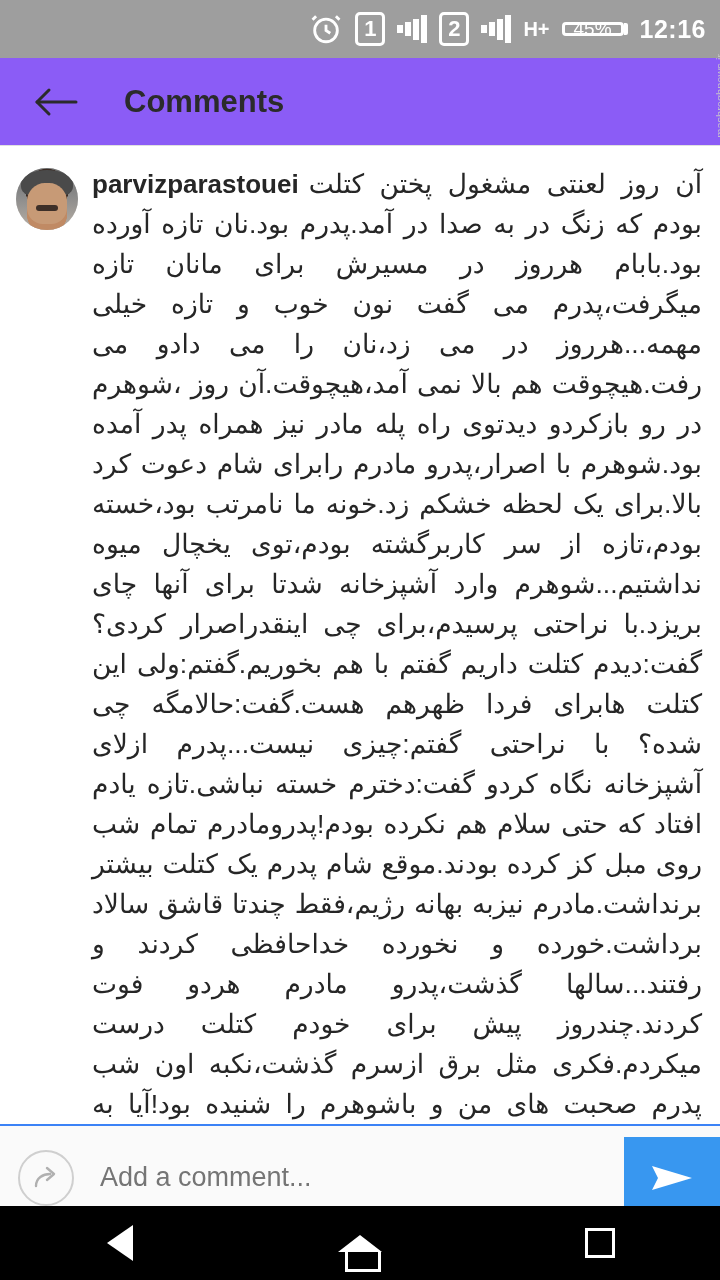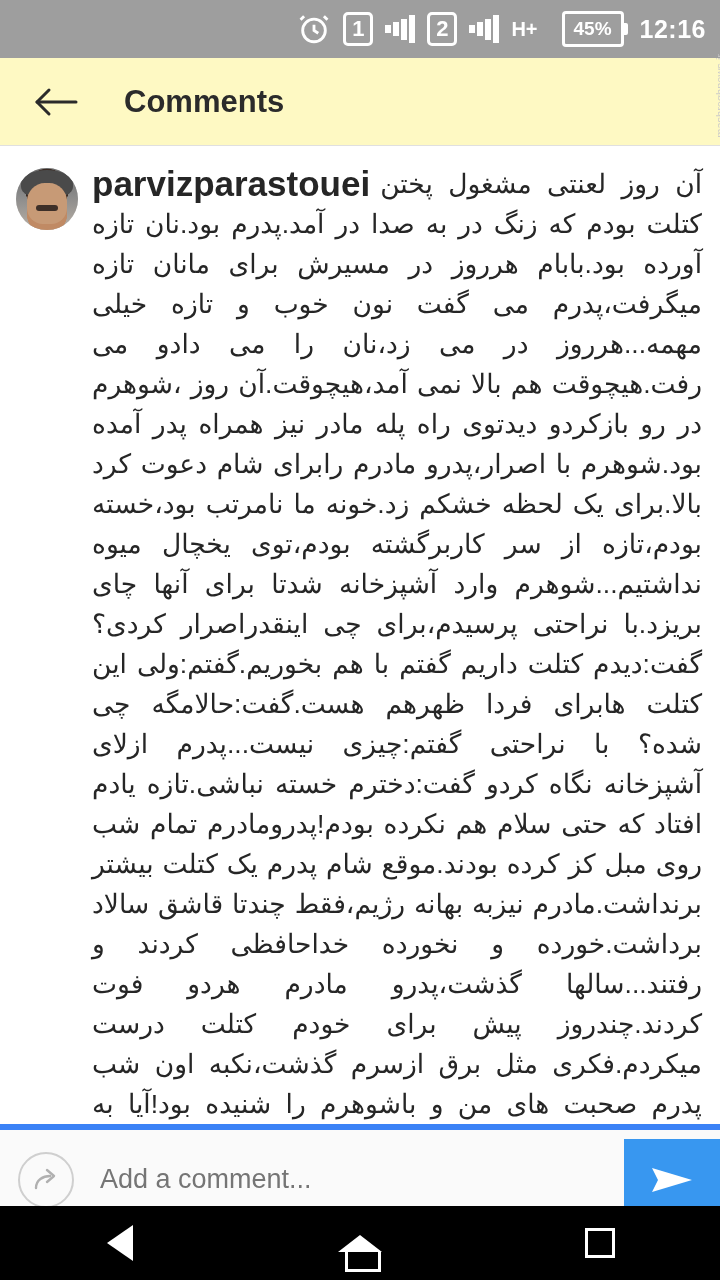--- a/index.html
+++ b/index.html
@@ -45,25 +45,25 @@
   .bars i { display: block; width: 6px; background: #ffffff; }
   .bars i:nth-child(1) { height: 8px; }
   .bars i:nth-child(2) { height: 14px; }
   .bars i:nth-child(3) { height: 21px; }
   .bars i:nth-child(4) { height: 28px; }
   .hplus { color: #ffffff; font-size: 20px; font-weight: bold; }
   .battery {
     display: flex; align-items: center;
   }
   .battery .shell {
-    width: 62px; height: 36px;
+    width: 62px; height: 14px;
     border: 3px solid #ffffff;
     border-radius: 4px;
     display: flex; align-items: center; justify-content: center;
-    color: #ffffff; font-size: 19px; font-weight: bold; margin-left: 12px;
+    color: #ffffff; font-size: 19px; font-weight: normal;
   }
   .battery .cap {
     width: 4px; height: 12px; background: #ffffff; border-radius: 0 2px 2px 0;
   }
   .clock {
     color: #ffffff; font-size: 25px; font-weight: bold; letter-spacing: .5px;
   }
   .watermark {
     position: absolute;
     right: 6px;
@@ -72,21 +72,21 @@
     font-size: 11px;
     transform: rotate(-90deg);
     transform-origin: right top;
     white-space: nowrap;
     opacity: .9;
   }
 
   
   .app-bar {
     height: 88px;
-    background: #fef9c3;
+    background: #8b5cf6;
     display: flex;
     align-items: center;
     padding-left: 28px;
     border-bottom: 1px solid #e0e0e0;
   }
   .back-btn {
     width: 56px; height: 56px;
     display: flex; align-items: center; justify-content: center;
     cursor: pointer;
   }
@@ -137,21 +137,21 @@
     background: #3d2f28; border-radius: 3px;
   }
   .comment-body {
     flex: 1 1 auto;
     padding-left: 14px;
     padding-right: 2px;
   }
   .username {
     direction: ltr;
     text-align: left;
-    font-size: 35px;
+    font-size: 26px;
     font-weight: bold;
     color: #262626;
     float: left;
     margin-right: 10px;
     line-height: 40px;
   }
   .comment-text {
     direction: rtl;
     text-align: justify;
     text-align-last: right;
@@ -161,21 +161,21 @@
     word-spacing: 1px;
   }
 
   
   .add-bar {
     position: absolute;
     left: 0; right: 0;
     top: 1124px;
     height: 105px;
     background: #fafafa;
-    border-top: 6px solid #3b82f6;
+    border-top: 2px solid #3b82f6;
     display: flex;
     align-items: center;
   }
   .share-circle {
     width: 56px; height: 56px;
     border: 2px solid #cfcfcf;
     border-radius: 50%;
     margin-left: 18px;
     display: flex; align-items: center; justify-content: center;
     flex: 0 0 56px;

